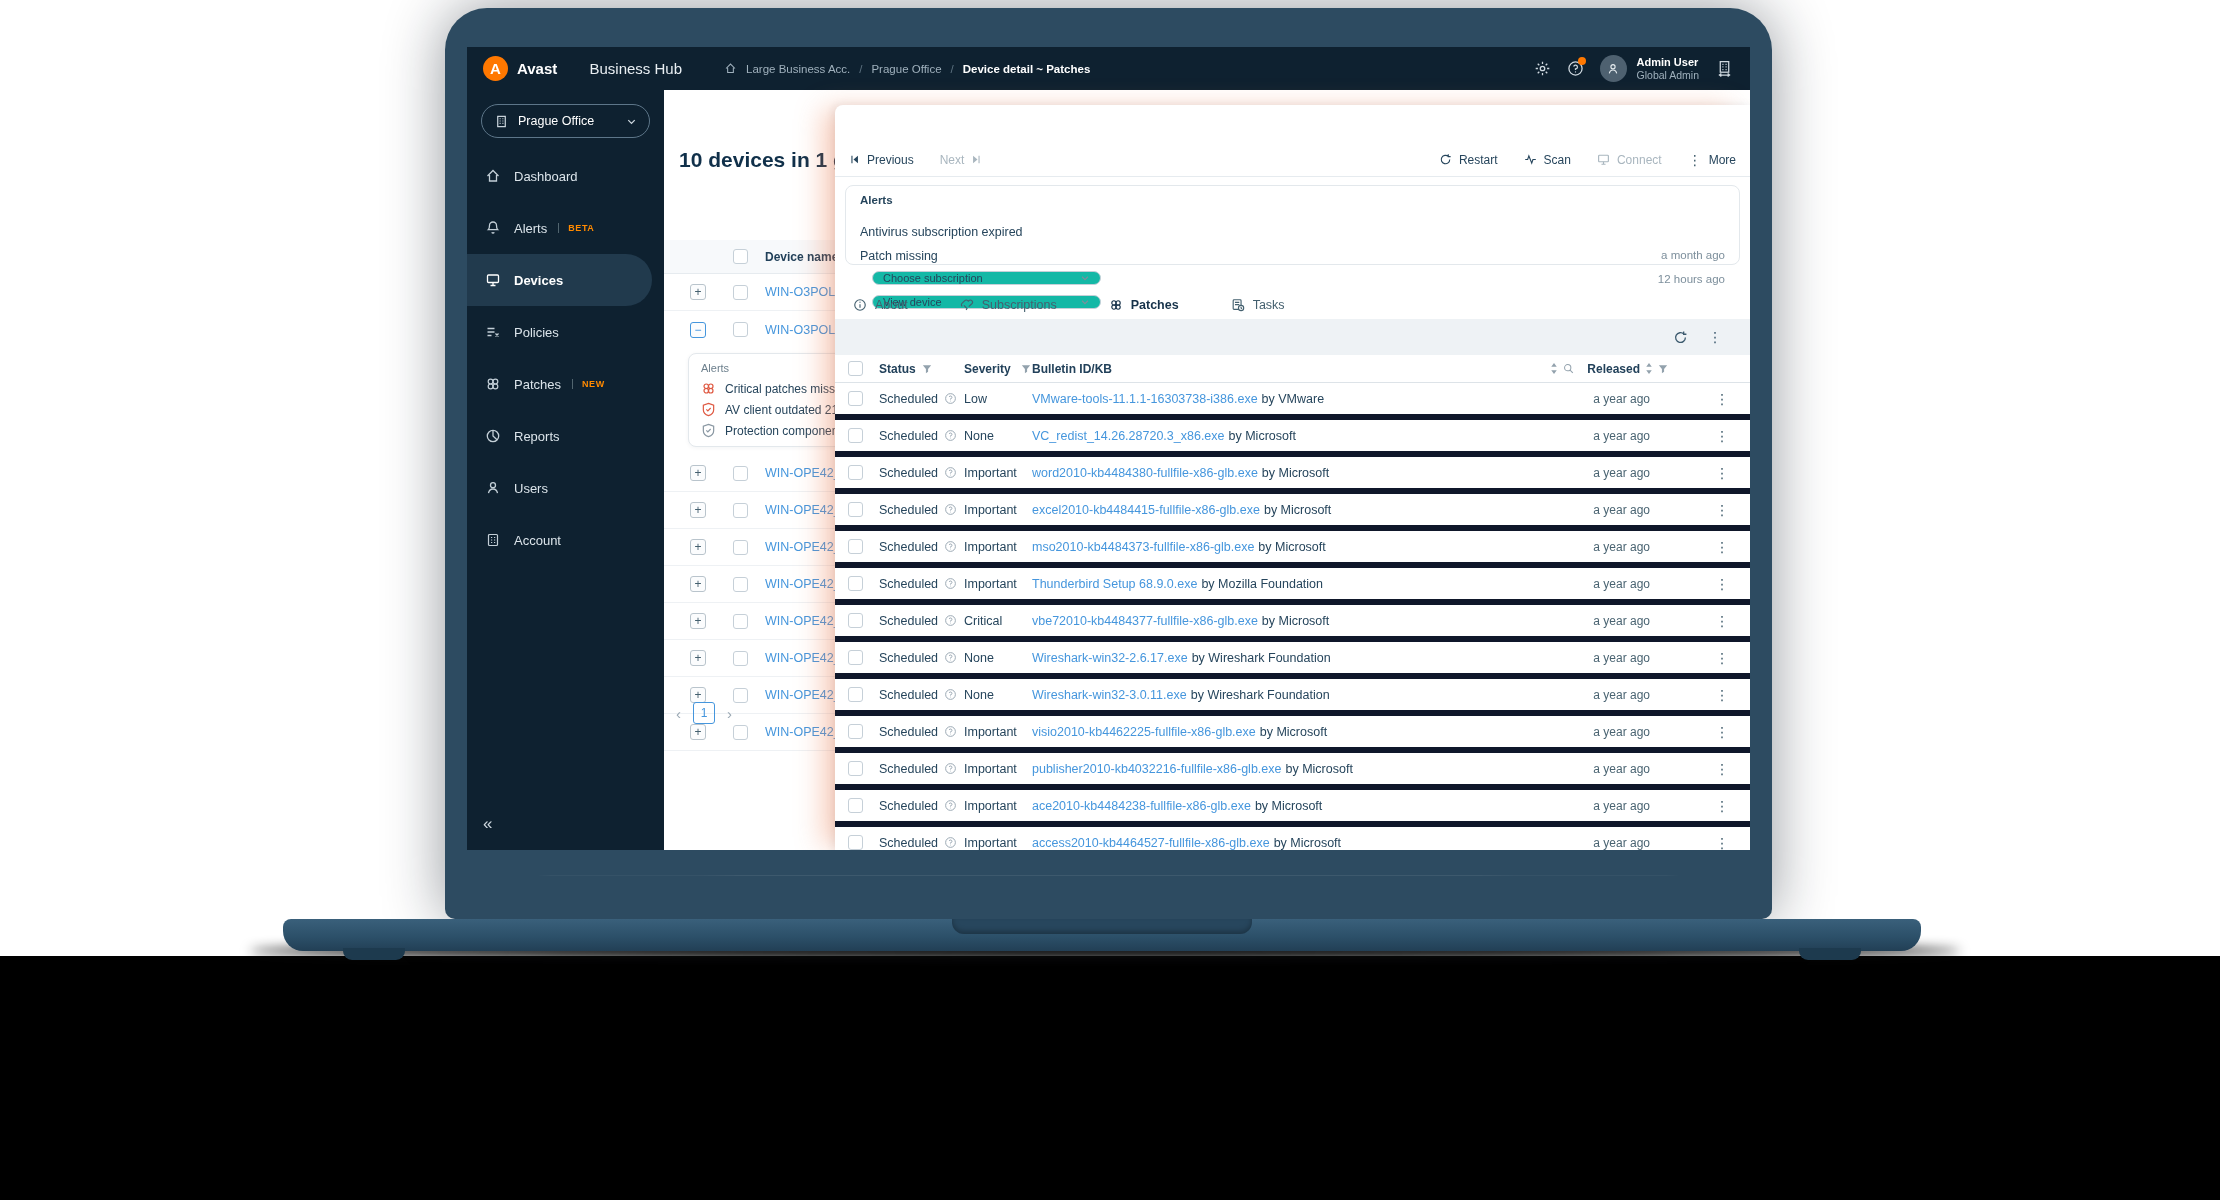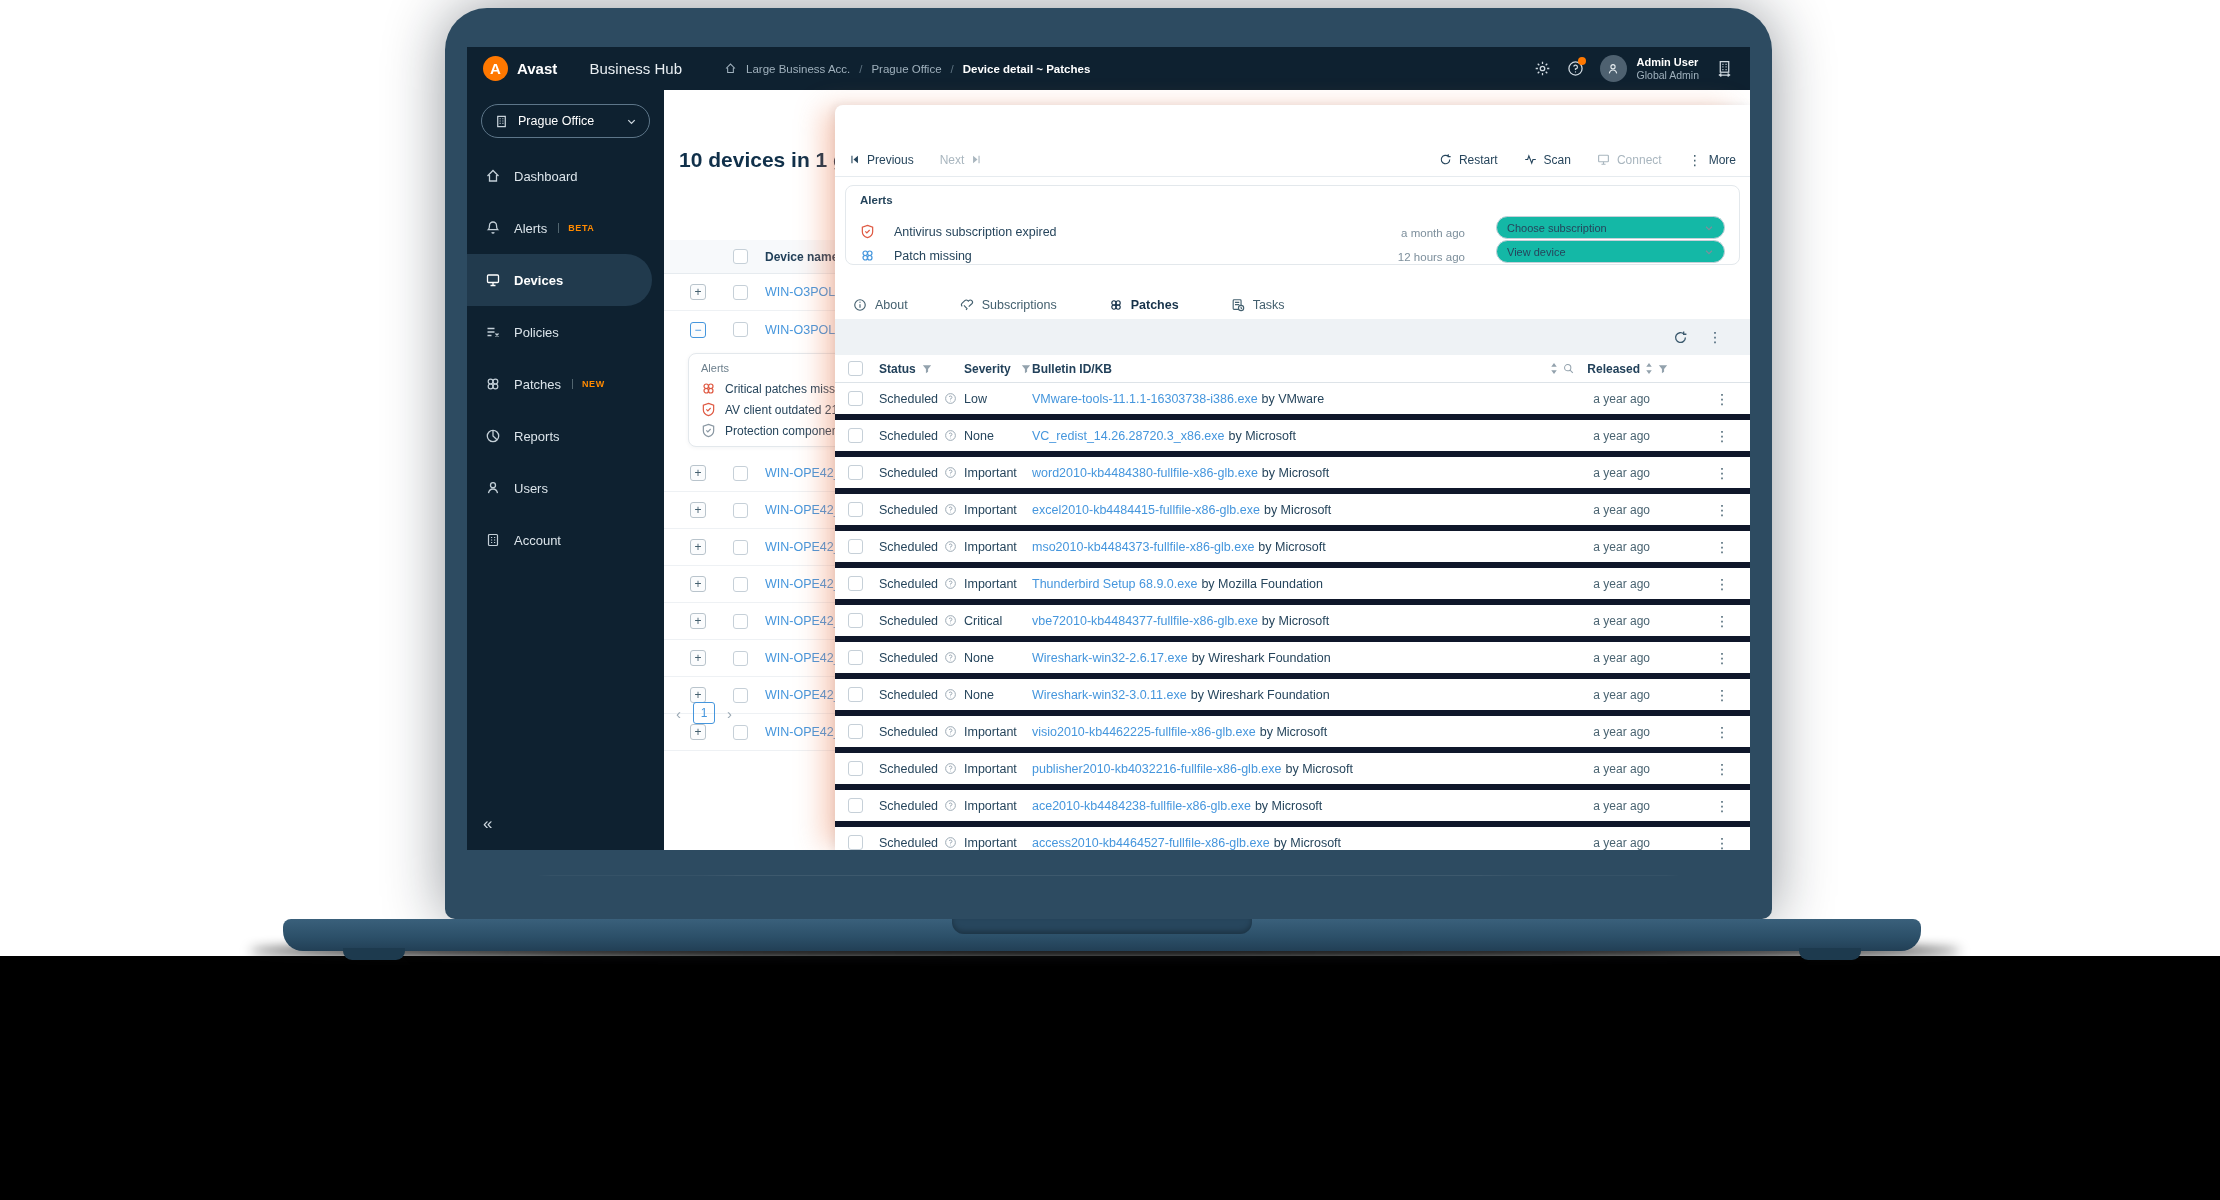--- a/index.html
+++ b/index.html
@@ -100,21 +100,21 @@
   .ov-actions { position:absolute; left:0; top:38px; right:0; height:34px; border-bottom:1px solid #e6ebef;
     display:flex; align-items:center; padding:0 14px; font-size:12px; color:#26455c; }
   .act { display:flex; align-items:center; gap:7px; margin-right:26px; white-space:nowrap; }
   .act.disabled { color:#a9b6bf; }
   .ov-actions .right { margin-left:auto; display:flex; align-items:center; }
   .ov-actions .right .act { margin-right:0; margin-left:26px; }
 
   .ov-alerts { position:absolute; left:10px; right:10px; top:80px; height:80px;
     border:1px solid #e3e8ec; border-radius:8px; padding:8px 14px; }
   .ov-alerts .t { font-size:11.5px; font-weight:700; color:#26455c; margin-bottom:9px; }
-  .ov-alert-row { display:flex; align-items:flex-end; gap:19px; height:24px; }
+  .ov-alert-row { display:flex; align-items:flex-start; gap:10px; height:24px;flex-direction:column; }
   .ov-alert-row .lbl { font-size:12.5px; color:#26455c; }
   .ov-alert-row .when { margin-left:auto; font-size:11.5px; color:#7d8f9c; }
   .sel { width:229px; height:23px; border:1px solid #c6d0d8; border-radius:12px; margin-left:12px;
     display:flex; align-items:center; padding:0 10px; font-size:11px; color:#26455c; background:#14b8a6; }
   .sel .chev { margin-left:auto; color:#7d8f9c; }
 
   .ov-tabs { position:absolute; left:12px; top:186px; display:flex; gap:40px; height:28px; }
   .tab { display:flex; align-items:center; gap:8px; font-size:12.5px; color:#44606f; padding:0 6px; position:relative; }
   .tab .tico { display:flex; color:#44606f; }
   .tab.active { font-weight:700; color:#16324a; }

